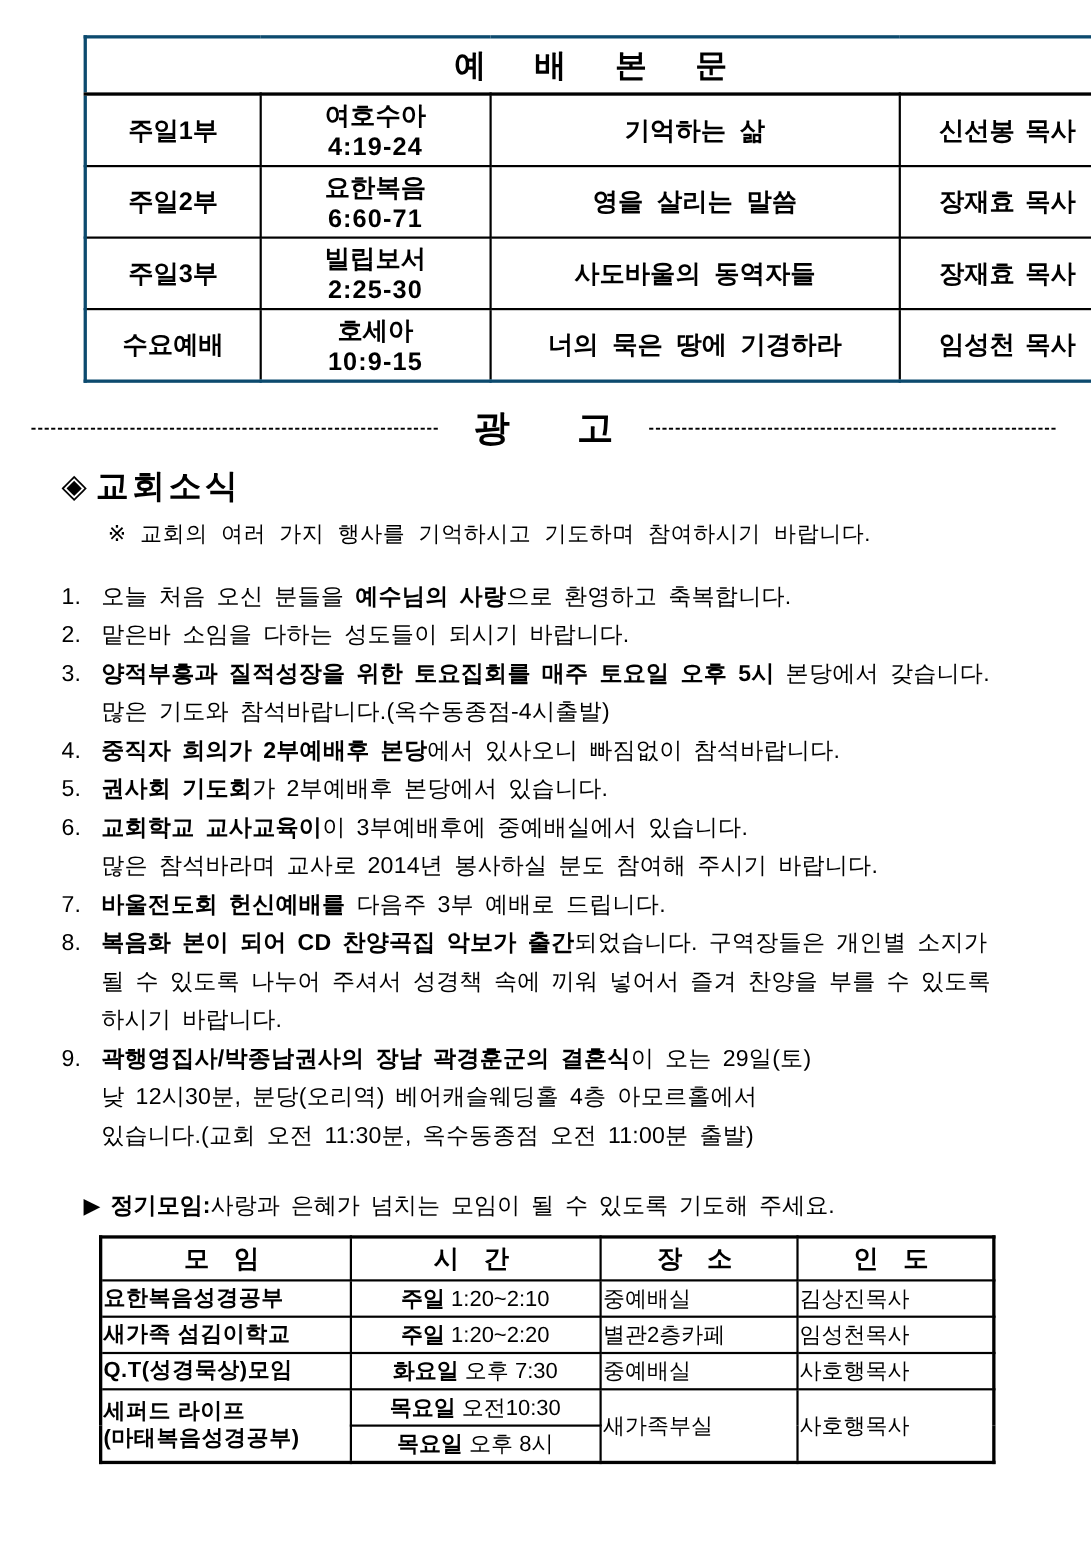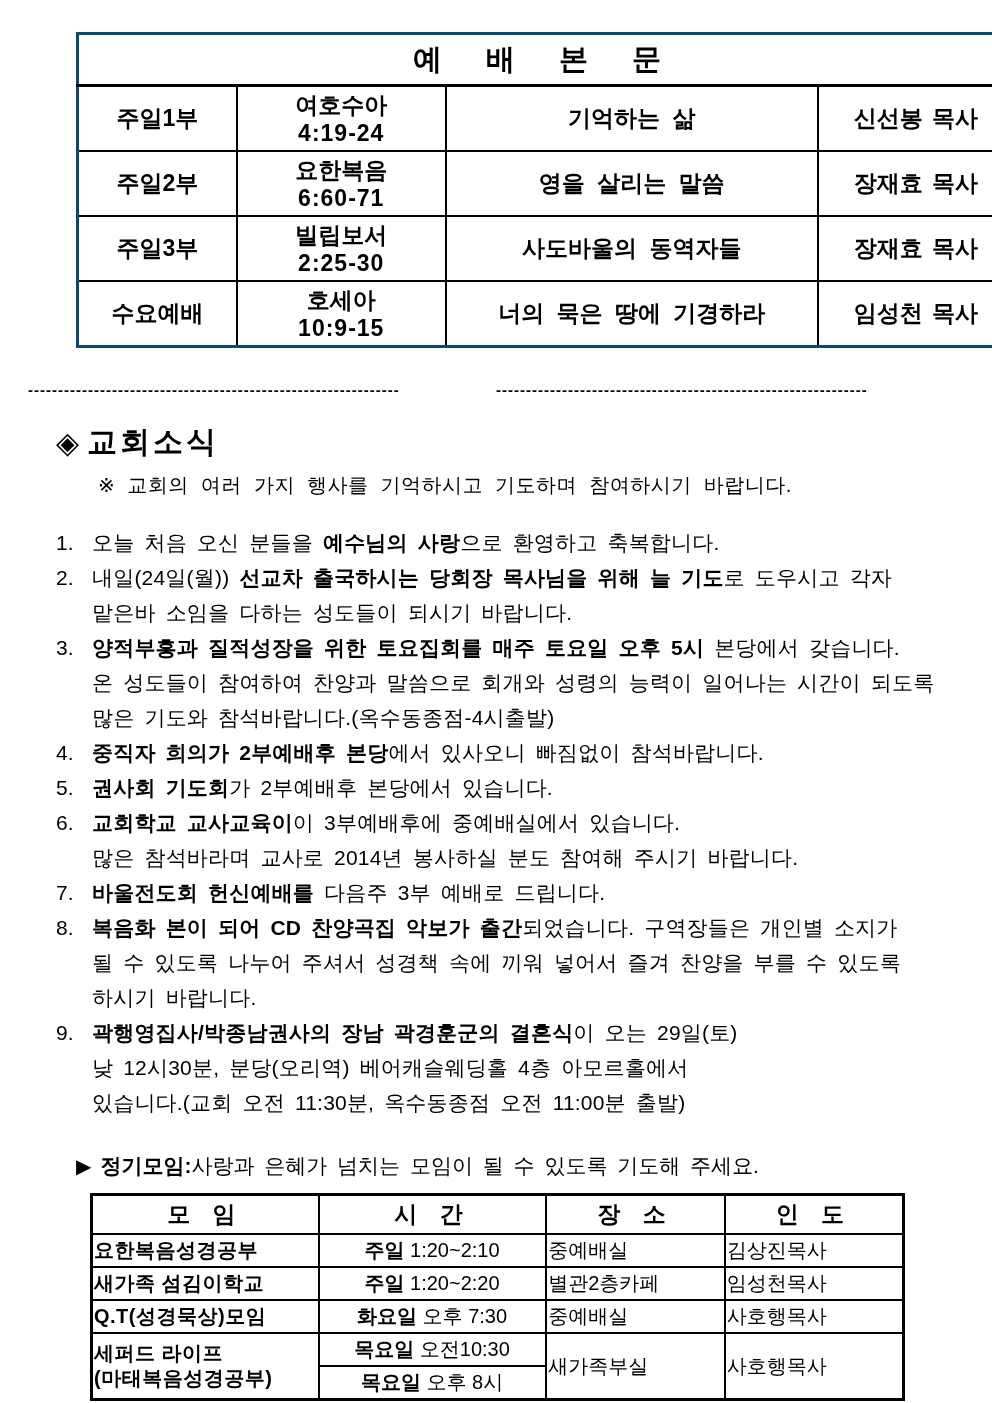--- a/index.html
+++ b/index.html
@@ -115,49 +115,48 @@
           <div class="verse">10:9-15</div>
         </td>
         <td class="sermon-cell">너의 묵은 땅에 기경하라</td>
         <td class="preacher-cell">임성천 목사</td>
       </tr>
     </tbody>
 </table>
 
 <div class="divider">
   <span class="dashes">--------------------------------------------------------------</span>
+  <span class="label">광  고</span>
   <span class="dashes">--------------------------------------------------------------</span>
 </div>
 
 <div class="news-heading">
   <span class="diamond">◈</span>
   <span class="heading-text">교회소식</span>
 </div>
 <div class="news-note">※ 교회의 여러 가지 행사를 기억하시고 기도하며 참여하시기 바랍니다.</div>
 
 <div class="news-list">
 
 <div class="news-item">
       <span class="num">1.</span>
       <div class="itext">
         <div class="iline"><span class="seg">오늘 처음 오신 분들을 </span><span class="seg seg-b">예수님의 사랑</span><span class="seg">으로 환영하고 축복합니다.</span></div>
       </div>
     </div>
     <div class="news-item">
       <span class="num">2.</span>
       <div class="itext">
-        <div class="iline"><span class="seg">내일(24일(월)) </span><span class="seg seg-b">선교차 출국하시는 당회장 목사님을 위해 늘 기도</span><span class="seg">로 도우시고 각자</span></div>
         <div class="iline"><span class="seg">맡은바 소임을 다하는 성도들이 되시기 바랍니다.</span></div>
       </div>
     </div>
     <div class="news-item">
       <span class="num">3.</span>
       <div class="itext">
         <div class="iline"><span class="seg seg-b">양적부흥과 질적성장을 위한 토요집회를 매주 토요일 오후 5시</span><span class="seg"> 본당에서 갖습니다.</span></div>
-        <div class="iline"><span class="seg">온 성도들이 참여하여 찬양과 말씀으로 회개와 성령의 능력이 일어나는 시간이 되도록</span></div>
         <div class="iline"><span class="seg">많은 기도와 참석바랍니다.(옥수동종점-4시출발)</span></div>
       </div>
     </div>
     <div class="news-item">
       <span class="num">4.</span>
       <div class="itext">
         <div class="iline"><span class="seg seg-b">중직자 희의가 2부예배후 본당</span><span class="seg">에서 있사오니 빠짐없이 참석바랍니다.</span></div>
       </div>
     </div>
     <div class="news-item">

